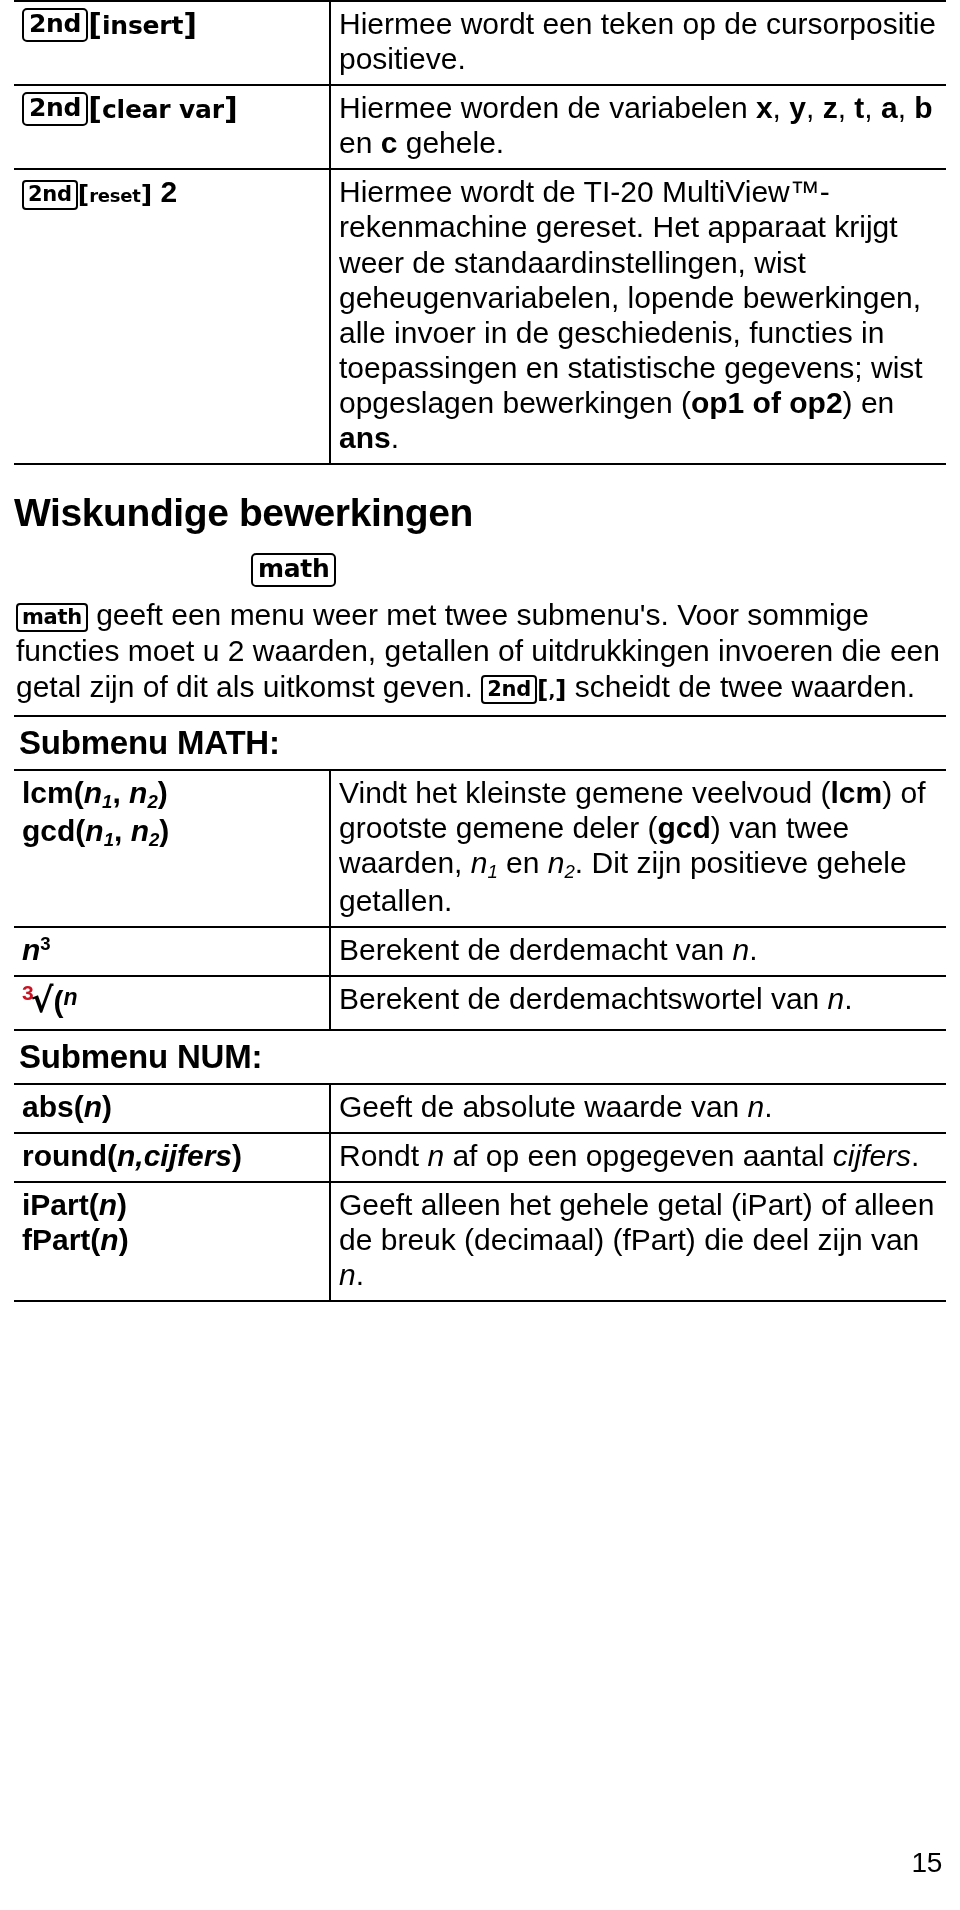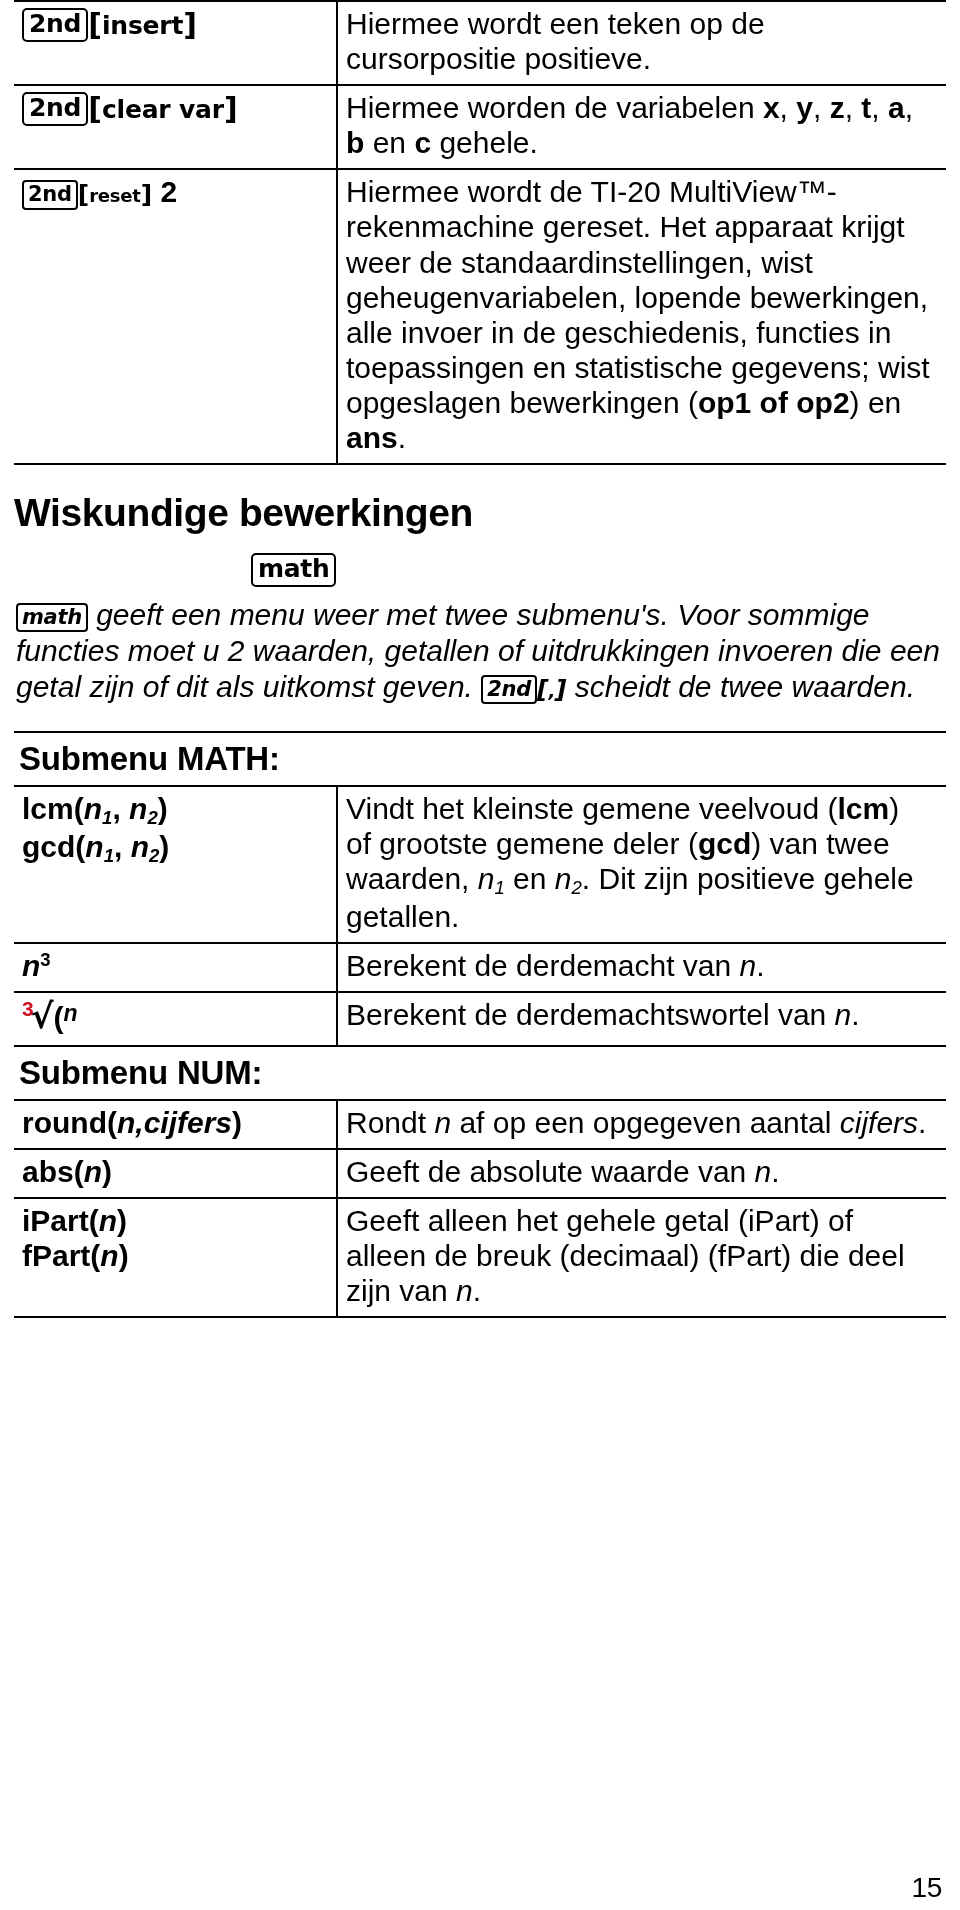--- a/index.html
+++ b/index.html
@@ -26,21 +26,21 @@
   }
 
   
   table.ref {
     width: 100%;
     border-collapse: collapse;
     table-layout: fixed;
   }
   table.ref td {
     vertical-align: top;
-    padding: 4px 16px 8px 8px;
+    padding: 4px 9px 8px 8px;
     font-size: 30px;
     line-height: 1.17;
   }
   td.keycol {
     width: 298px;
     border-right: 2.5px solid #000;
     padding-left: 4px;
     padding-right: 4px;
     font-weight: bold;
   }
@@ -109,23 +109,22 @@
 
   
   .mathkey-center {
     text-align: left;
     padding-left: 237px;
     margin-top: 18px;
   }
   p.intro {
     font-size: 30px;
     line-height: 1.2;
-    margin: 10px 0 16px 0;
+    margin: 10px 0 0 0;
     padding: 0 0 0 2px;
-    font-style: italic;
   }
 
   
   .it { font-style: italic; }
   .bd { font-weight: bold; }
   sub { font-size: 0.62em; vertical-align: -0.28em; font-style: italic; font-weight: bold;}
   sup { font-size: 0.62em; vertical-align: 0.55em; }
   .nsub { font-style: italic; font-weight: normal; }
 
   .cbrt { white-space: nowrap; font-size: 30px; }
@@ -141,21 +140,21 @@
     font-size: 34px;
     font-weight: bold;
   }
   .cbrt .paren { font-weight: bold; font-size: 30px; }
   .cbrt .nn { font-style: italic; font-weight: bold; font-size: 23px; vertical-align: 7px;}
 
   
   .pagenum {
     position: absolute;
     right: 18px;
-    bottom: 6px;
+    bottom: 31px;
     font-size: 28px;
     font-weight: normal;
     letter-spacing: -0.3px;
   }
 
   .spacer-sm { height: 10px; }
   .rule-top { border-top: 2.5px solid #000; }
 </style>
 </head>
 <body>
@@ -246,33 +245,33 @@
     </tbody>
   </table>
 
   <div class="submenu-head">Submenu NUM:</div>
 
   <table class="ref">
     <tbody>
 
       <tr class="rowline">
         <td class="keycol">
+          <span>abs</span>(<span class="it">n</span>)
+        </td>
+        <td class="desccol">
+          Geeft de absolute waarde van <span class="it">n</span>.
+        </td>
+      </tr>
+
+      <tr class="rowline">
+        <td class="keycol">
           <span>round</span>(<span class="it">n,cijfers</span>)
         </td>
         <td class="desccol">
           Rondt <span class="it">n</span> af op een opgegeven aantal <span class="it">cijfers</span>.
-        </td>
-      </tr>
-
-      <tr class="rowline">
-        <td class="keycol">
-          <span>abs</span>(<span class="it">n</span>)
-        </td>
-        <td class="desccol">
-          Geeft de absolute waarde van <span class="it">n</span>.
         </td>
       </tr>
 
       <tr class="rowline lastline">
         <td class="keycol">
           <div><span>iPart</span>(<span class="it">n</span>)</div>
           <div><span>fPart</span>(<span class="it">n</span>)</div>
         </td>
         <td class="desccol">
           Geeft alleen het gehele getal (<span>iPart</span>) of alleen de breuk (decimaal) (<span>fPart</span>) die deel zijn van <span class="it">n</span>.

